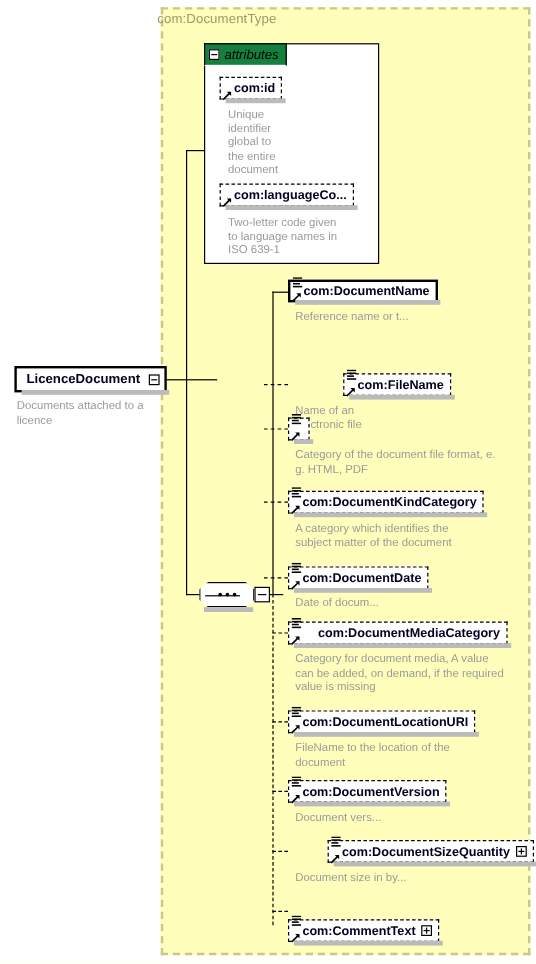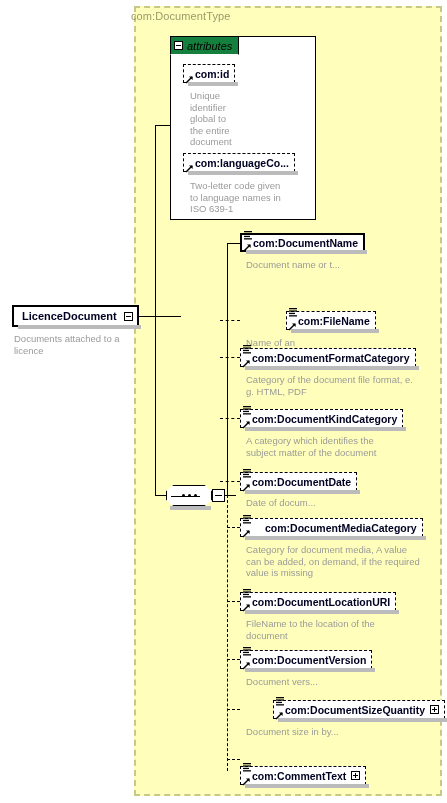--- a/index.html
+++ b/index.html
@@ -362,21 +362,21 @@
     <rect x="0" y="2.4" width="8" height="1.3" fill="#000"></rect>
     <rect x="0" y="4.8" width="6" height="1.3" fill="#000"></rect>
     <rect x="0" y="7.2" width="8" height="1.3" fill="#000"></rect>
   </svg>
   <svg class="glyph-arrow" viewBox="0 0 9 9">
     <path d="M1 8 L7 2" stroke="#000" stroke-width="1.4" fill="none"></path>
     <path d="M7.6 1.4 L7.6 5 L4 1.4 Z" fill="#000"></path>
   </svg>
   <span class="nlabel">com:DocumentName</span>
 </div>
-<div class="doc" style="left:246px; top:259px; width:190px;">Document name or t...</div>
+<div class="doc" style="left:246px; top:259px; width:190px;">Reference name or t...</div>
 
 <div class="node dashed" style="left:240px; top:311px;margin-left:46px;">
   <svg class="glyph-seq" viewBox="0 0 8 9">
     <rect x="0" y="0" width="8" height="1.3" fill="#000"></rect>
     <rect x="0" y="2.4" width="8" height="1.3" fill="#000"></rect>
     <rect x="0" y="4.8" width="6" height="1.3" fill="#000"></rect>
     <rect x="0" y="7.2" width="8" height="1.3" fill="#000"></rect>
   </svg>
   <svg class="glyph-arrow" viewBox="0 0 9 9">
     <path d="M1 8 L7 2" stroke="#000" stroke-width="1.4" fill="none"></path>
@@ -391,21 +391,20 @@
   <svg class="glyph-seq" viewBox="0 0 8 9">
     <rect x="0" y="0" width="8" height="1.3" fill="#000"></rect>
     <rect x="0" y="2.4" width="8" height="1.3" fill="#000"></rect>
     <rect x="0" y="4.8" width="6" height="1.3" fill="#000"></rect>
     <rect x="0" y="7.2" width="8" height="1.3" fill="#000"></rect>
   </svg>
   <svg class="glyph-arrow" viewBox="0 0 9 9">
     <path d="M1 8 L7 2" stroke="#000" stroke-width="1.4" fill="none"></path>
     <path d="M7.6 1.4 L7.6 5 L4 1.4 Z" fill="#000"></path>
   </svg>
-  <span class="nlabel">com:DocumentFormatCategory</span>
 </div>
 <div class="doc" style="left:246px; top:374px; width:195px;">Category of the document file format, e.
 g. HTML, PDF</div>
 
 <div class="node dashed" style="left:240px; top:409px;">
   <svg class="glyph-seq" viewBox="0 0 8 9">
     <rect x="0" y="0" width="8" height="1.3" fill="#000"></rect>
     <rect x="0" y="2.4" width="8" height="1.3" fill="#000"></rect>
     <rect x="0" y="4.8" width="6" height="1.3" fill="#000"></rect>
     <rect x="0" y="7.2" width="8" height="1.3" fill="#000"></rect>

